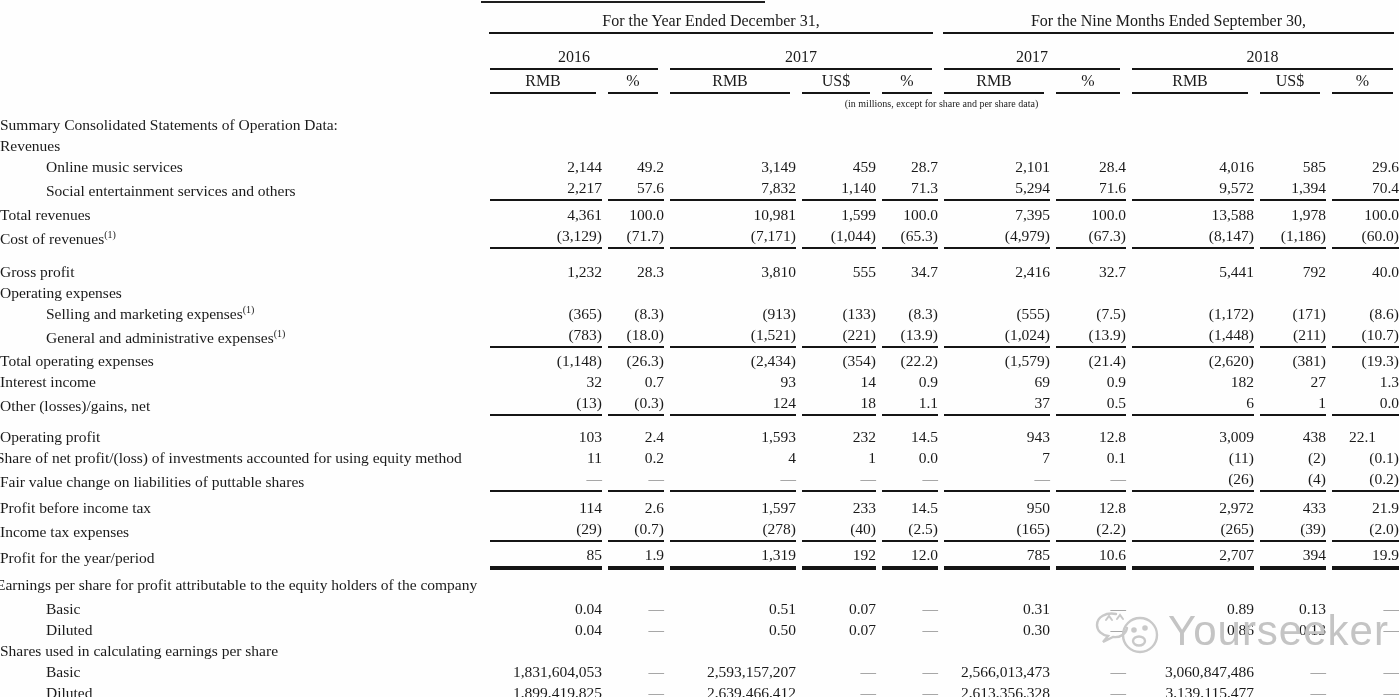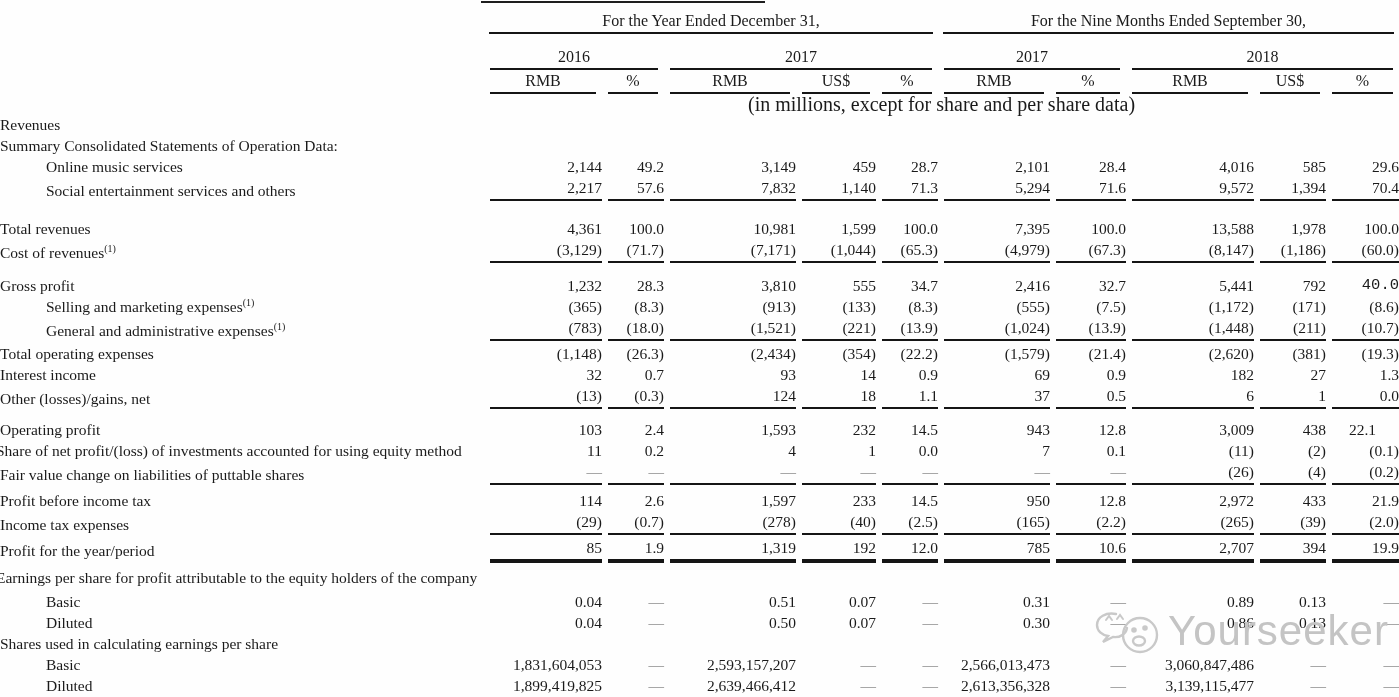--- a/index.html
+++ b/index.html
@@ -12,21 +12,21 @@
   .top-rule { position:absolute; left:481px; top:1px; width:284px; border-top:2.5px solid #1e1e1e; }
 
   table.fin { border-collapse:collapse; table-layout:fixed; width:1399px; }
   table.fin th, table.fin td { padding:0; margin:0; font-weight:normal; }
 
   thead th { vertical-align:bottom; text-align:center; font-weight:bold; font-size:16px; }
   tr.grp   { height:38px; }
   tr.yr    { height:24px; }
   tr.cur   { height:24px; }
   tr.noterow { height:20px; }
-  tr.noterow th { font-size:20px; line-height:16px; padding-bottom:2px;text-align:center; }
+  tr.noterow th { font-size:10px; line-height:16px; padding-bottom:2px;text-align:center; }
 
   .hl { border-bottom:2px solid #151515; padding-bottom:2px; margin:0 6px; line-height:18px; }
   .hl-grp { margin:12px 5px; }
 
   tbody td { vertical-align:bottom; line-height:21px; font-size:15.5px; }
   td.lbl  { text-align:left; padding-left:2px; }
   td.lbl.i1 { padding-left:46px; }
   td.lbl.hang { padding-left:24px; text-indent:-28px; }
   td.num  { text-align:right; padding-right:5px; }
   .b      { font-weight:bold; }
@@ -122,34 +122,34 @@
             <div class="hl">%</div>
           </th>
         </tr>
       <tr class="noterow">
         <th></th>
         <th colspan="10">(in millions, except for share and per share data)</th>
       </tr>
     </thead>
     <tbody id="table-body">
         <tr>
+          <td class="lbl b"><span>Summary Consolidated Statements of Operation Data:</span></td>
+          <td class="num b"></td>
+          <td class="num b"></td>
+          <td class="num b"></td>
+          <td class="num b"></td>
+          <td class="num b"></td>
+          <td class="num b"></td>
+          <td class="num b"></td>
+          <td class="num b"></td>
+          <td class="num b"></td>
+          <td class="num b"></td>
+        </tr>
+        <tr>
           <td class="lbl b"><span>Revenues</span></td>
-          <td class="num b"></td>
-          <td class="num b"></td>
-          <td class="num b"></td>
-          <td class="num b"></td>
-          <td class="num b"></td>
-          <td class="num b"></td>
-          <td class="num b"></td>
-          <td class="num b"></td>
-          <td class="num b"></td>
-          <td class="num b"></td>
-        </tr>
-        <tr>
-          <td class="lbl b"><span>Summary Consolidated Statements of Operation Data:</span></td>
           <td class="num b"></td>
           <td class="num b"></td>
           <td class="num b"></td>
           <td class="num b"></td>
           <td class="num b"></td>
           <td class="num b"></td>
           <td class="num b"></td>
           <td class="num b"></td>
           <td class="num b"></td>
           <td class="num b"></td>
@@ -200,21 +200,21 @@
             <div class="ul"><span>70.4</span></div>
           </td>
         </tr>
         <tr>
           <td class="lbl b" style="padding-top: 3px;"><span>Total revenues</span></td>
           <td class="num b" style="padding-top: 3px;"><span>4,361</span></td>
           <td class="num b" style="padding-top: 3px;"><span>100.0</span></td>
           <td class="num b" style="padding-top: 3px;"><span>10,981</span></td>
           <td class="num b" style="padding-top: 3px;"><span>1,599</span></td>
           <td class="num b" style="padding-top: 3px;"><span>100.0</span></td>
-          <td class="num b" style="padding-top: 17px;"><span>7,395</span></td>
+          <td class="num b" style="padding-top: 3px;"><span>7,395</span></td>
           <td class="num b" style="padding-top: 3px;"><span>100.0</span></td>
           <td class="num b" style="padding-top: 3px;"><span>13,588</span></td>
           <td class="num b" style="padding-top: 3px;"><span>1,978</span></td>
           <td class="num b" style="padding-top: 3px;"><span>100.0</span></td>
         </tr>
         <tr>
           <td class="lbl b"><span>Cost of revenues</span><sup>(1)</sup></td>
           <td class="num b">
             <div class="ul"><span>(3,129)</span></div>
           </td>
@@ -250,21 +250,34 @@
           <td class="lbl b" style="padding-top: 2px;"><span>Gross profit</span></td>
           <td class="num b" style="padding-top: 2px;"><span>1,232</span></td>
           <td class="num b" style="padding-top: 2px;"><span>28.3</span></td>
           <td class="num b" style="padding-top: 10px;"><span>3,810</span></td>
           <td class="num b" style="padding-top: 2px;"><span>555</span></td>
           <td class="num b" style="padding-top: 2px;"><span>34.7</span></td>
           <td class="num b" style="padding-top: 2px;"><span>2,416</span></td>
           <td class="num b" style="padding-top: 2px;"><span>32.7</span></td>
           <td class="num b" style="padding-top: 10px;"><span>5,441</span></td>
           <td class="num b" style="padding-top: 2px;"><span>792</span></td>
-          <td class="num b" style="padding-top: 12px; font-family: Liberation Mono, monospace;"><span>40.0</span></td>
+          <td class="num b" style="padding-top: 12px;"><span>40.0</span></td>
+        </tr>
+        <tr>
+          <td class="lbl"><span>Operating expenses</span></td>
+          <td class="num"></td>
+          <td class="num"></td>
+          <td class="num"></td>
+          <td class="num"></td>
+          <td class="num"></td>
+          <td class="num"></td>
+          <td class="num"></td>
+          <td class="num"></td>
+          <td class="num"></td>
+          <td class="num"></td>
         </tr>
         <tr>
           <td class="lbl i1"><span>Selling and marketing expenses</span><sup>(1)</sup></td>
           <td class="num"><span>(365)</span></td>
           <td class="num"><span>(8.3)</span></td>
           <td class="num"><span>(913)</span></td>
           <td class="num"><span>(133)</span></td>
           <td class="num"><span>(8.3)</span></td>
           <td class="num"><span>(555)</span></td>
           <td class="num"><span>(7.5)</span></td>

